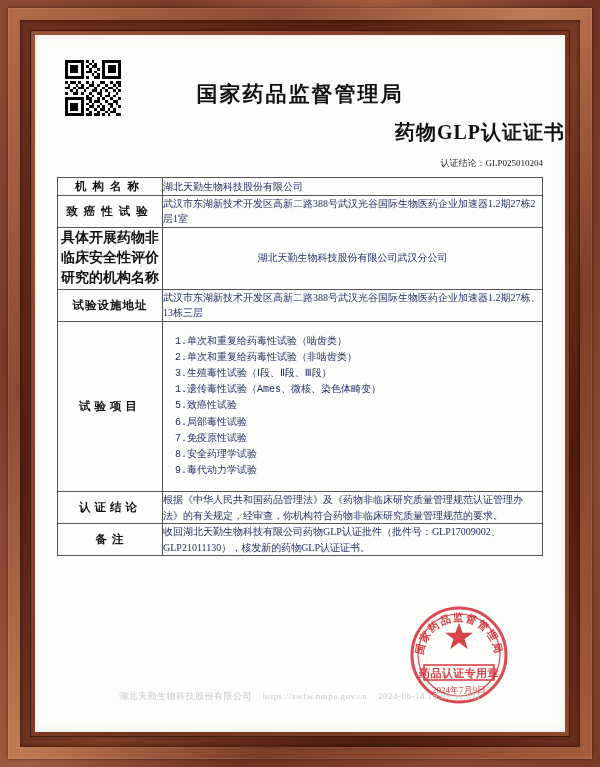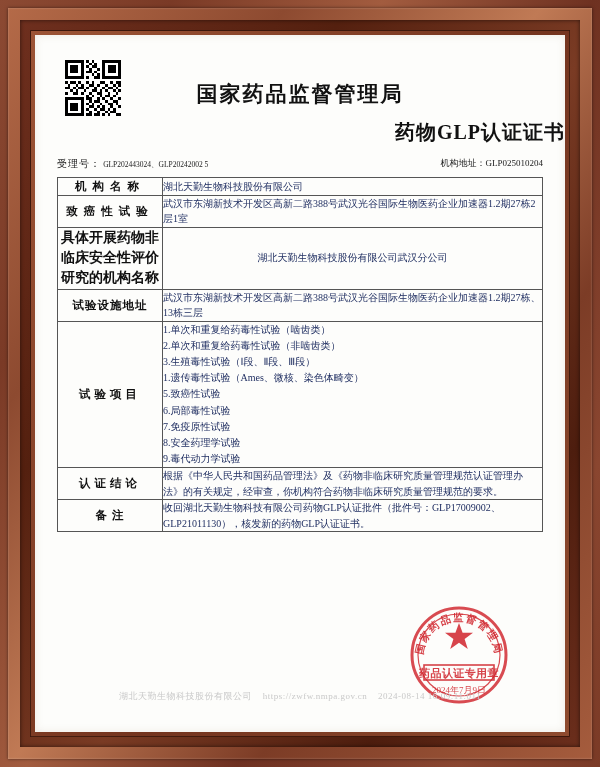--- a/index.html
+++ b/index.html
@@ -143,23 +143,24 @@
   }
   .cell-label.tight { letter-spacing: 0px; font-size: 14px; }
   .cell-value {
     font-size: 10px;
     color: #1b2a5e;
     line-height: 1.55;
     padding: 7px 10px;
   }
   .cell-value.centered { text-align: center; }
   .items-list {
-    margin: 0;
+    margin: 12px;
     padding: 0;
     list-style: none;
+    font-family: Liberation Mono, monospace;
   }
   .items-list li {
     font-size: 10px;
     color: #1b2a5e;
     line-height: 1.62;
     white-space: nowrap;
   }
   .label-spaced {
     letter-spacing: 6px;
     padding-left: 6px;
@@ -311,25 +312,21 @@
             <rect x="16" y="20" width="1" height="1"></rect>
           <rect x="19" y="20" width="2" height="1"></rect>
         </g>
       </svg>
     </div>
 
     <div class="title-main">国家药品监督管理局</div>
     <div class="title-sub">药物GLP认证证书</div>
 
     <div class="meta-row">
-      <div class="meta-left">
-        <span class="lbl">受理号：</span>
-        <span class="val">GLP202443024、GLP20242002 5</span>
-      </div>
-      <div class="meta-right">机构地址：GLP025010204</div>
+      <div class="meta-right">认证结论：GLP025010204</div>
     </div>
 
     <table class="cert-table">
       <tbody>
         <tr>
           <td class="cell-label label-spaced">机构名称</td>
           <td class="cell-value">湖北天勤生物科技股份有限公司</td>
         </tr>
         <tr>
           <td class="cell-label label-spaced">致癌性试验</td>

